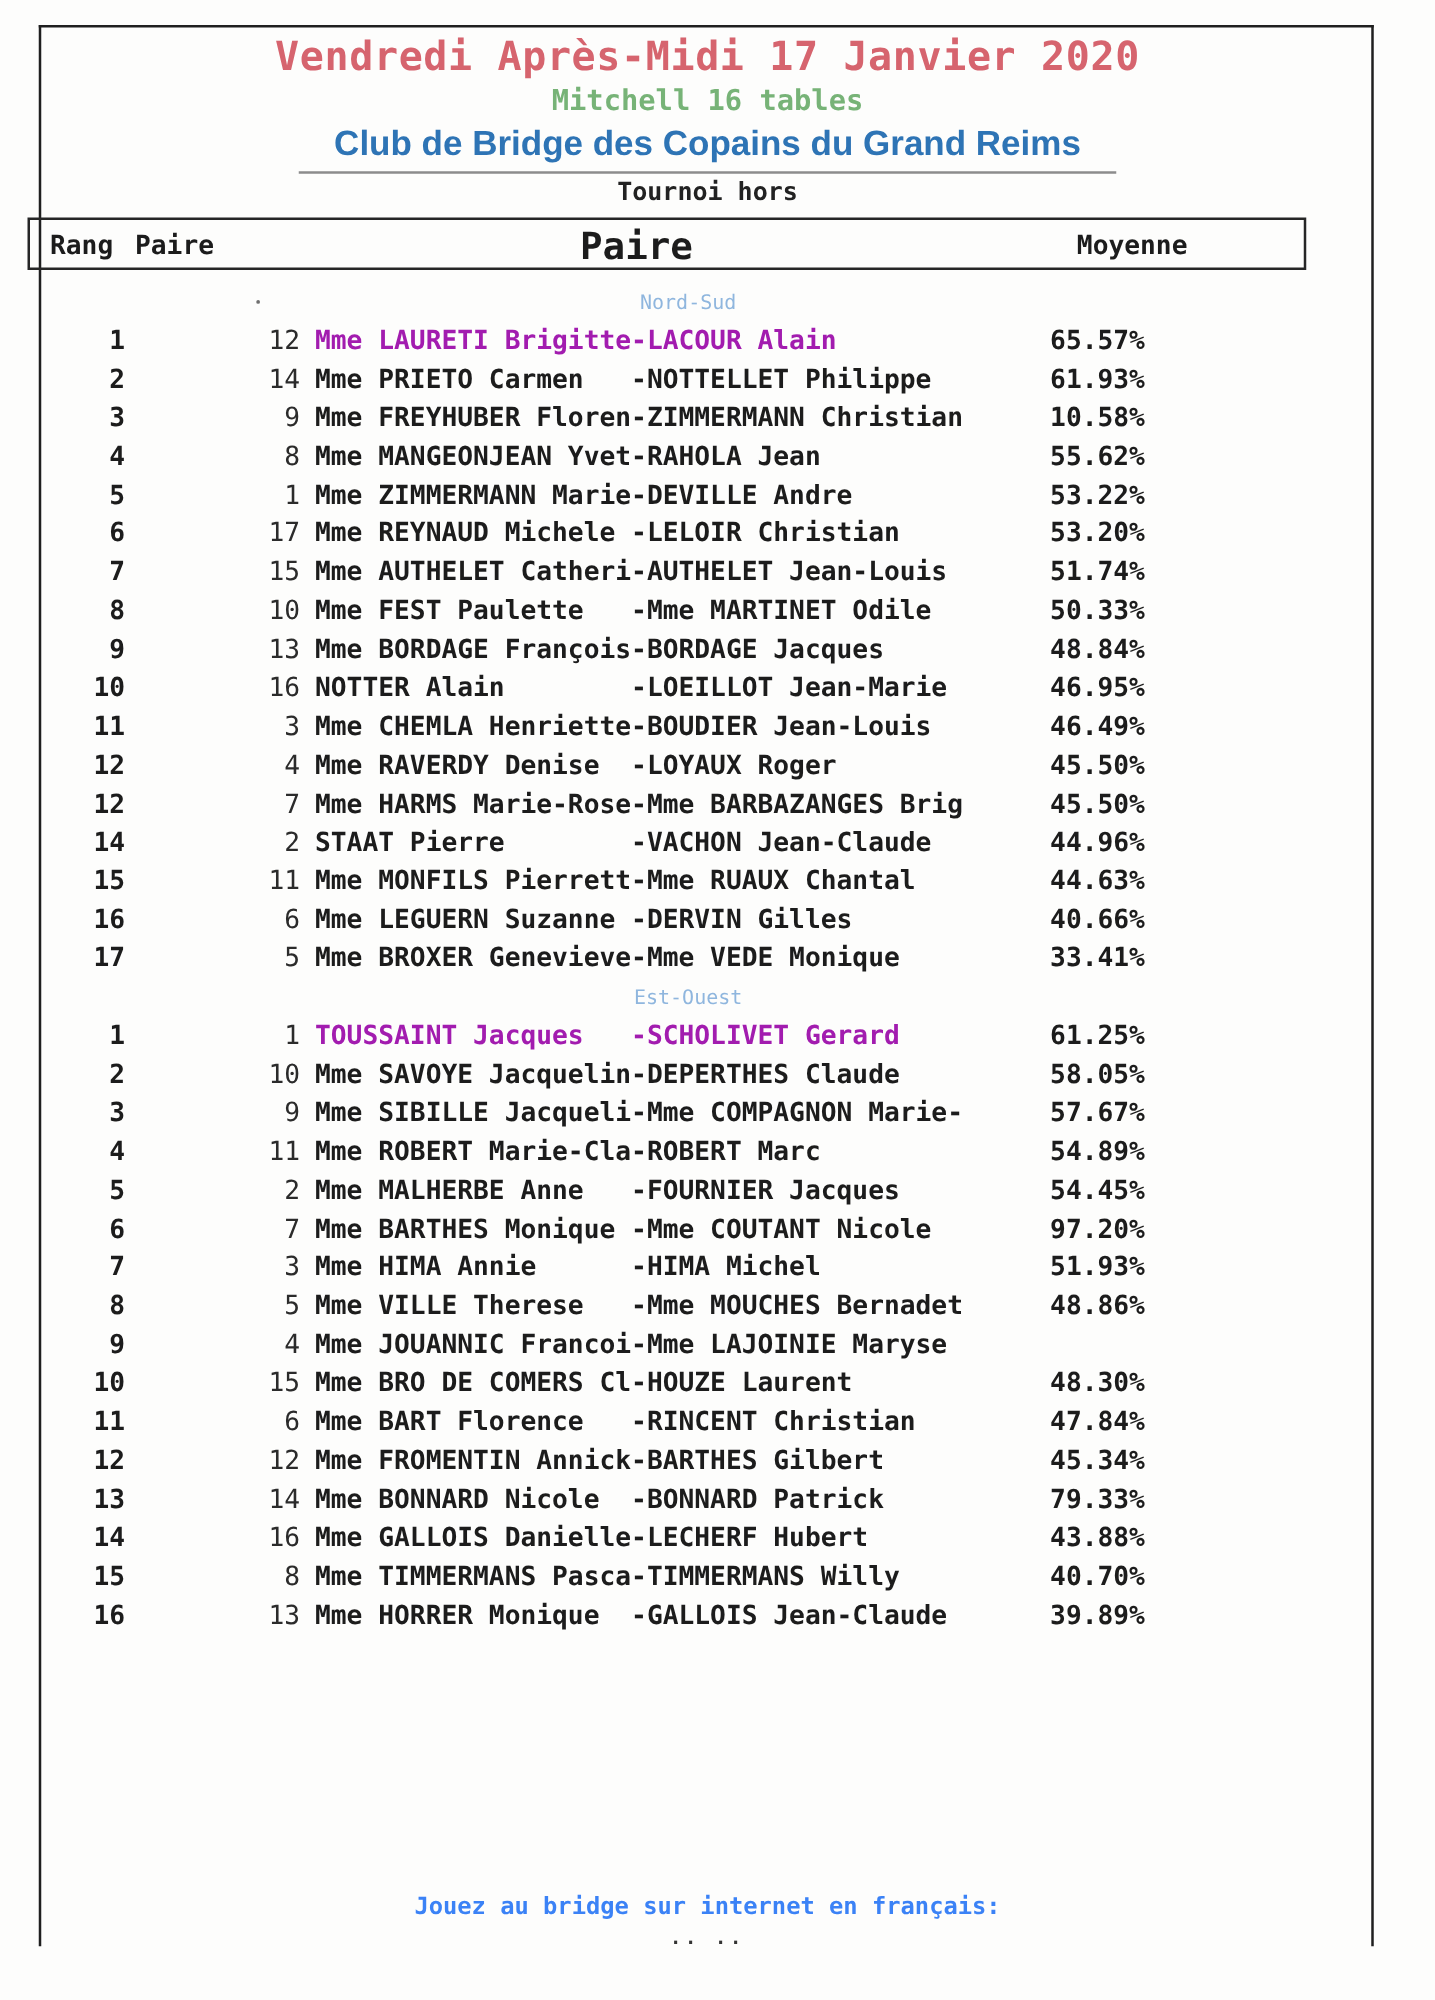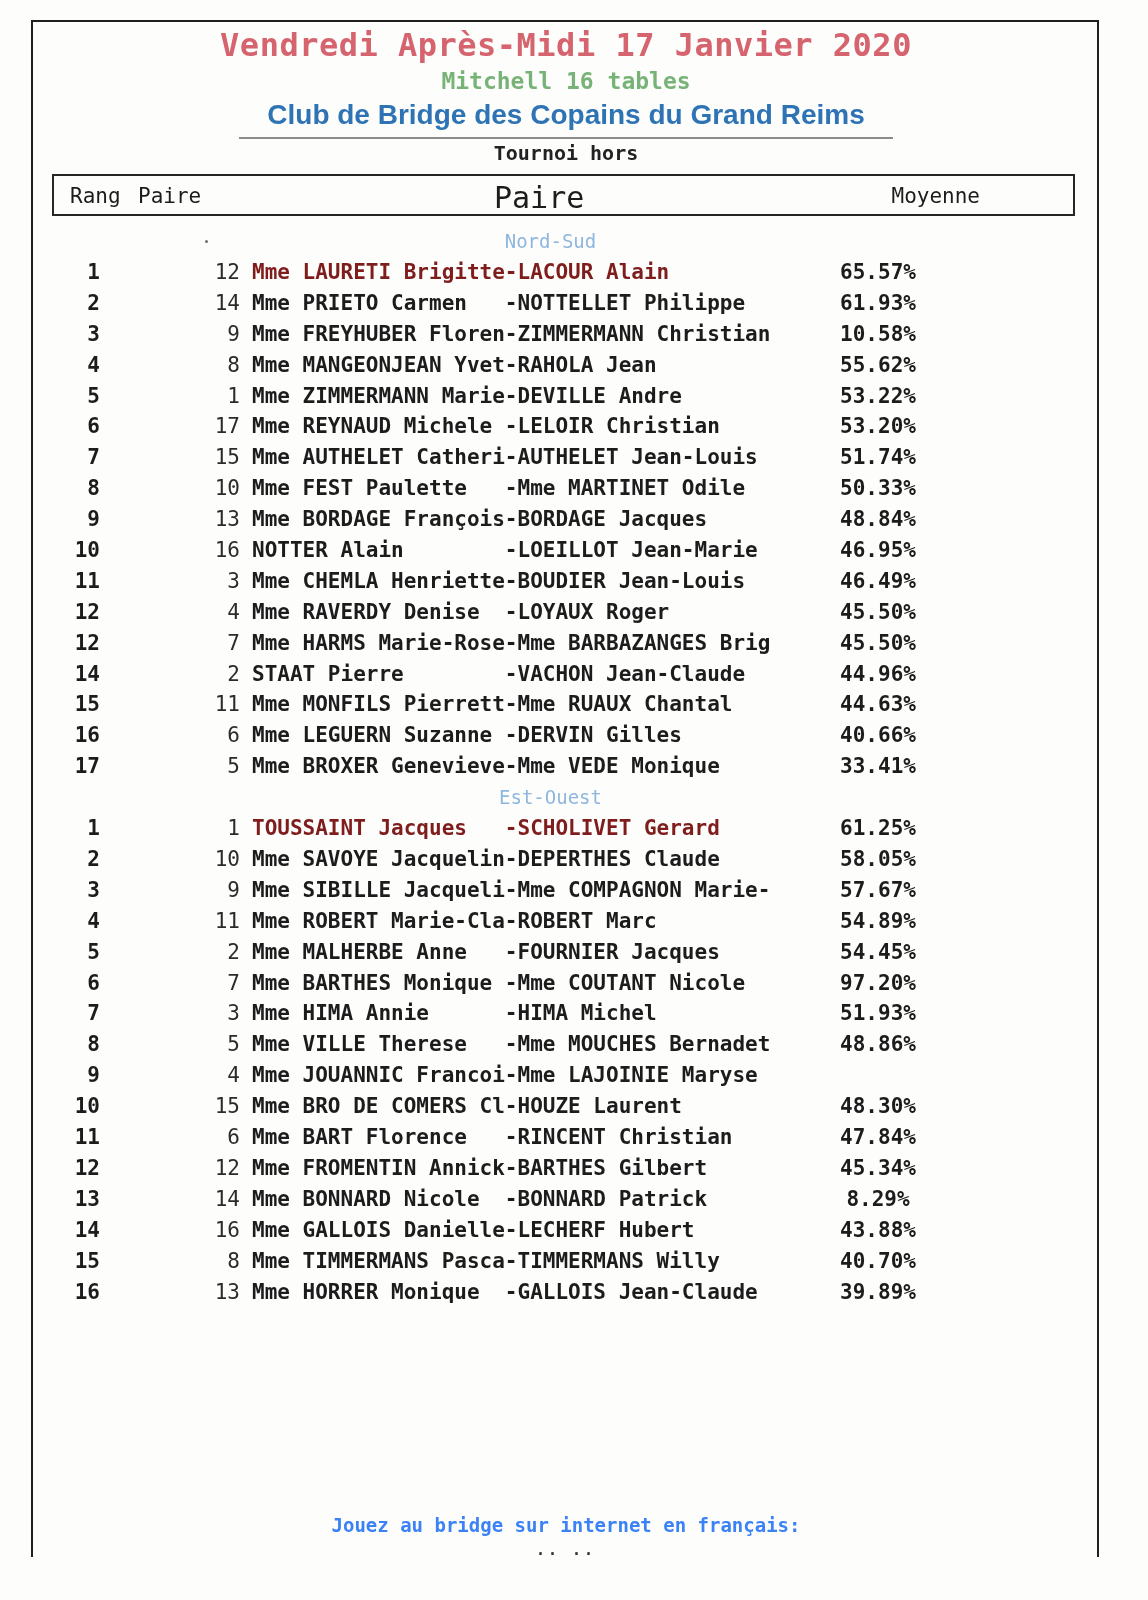--- a/index.html
+++ b/index.html
@@ -32,47 +32,47 @@
   .club {
     display:inline-block;
     font-family:"Liberation Sans","DejaVu Sans",sans-serif;
     font-size:28px; font-weight:bold; color:#2e74b5;
     padding:0 28px 6px 28px;
     border-bottom:2px solid #8c8c8c;
   }
   .tournoi { top:141px; font-size:20px; font-weight:bold; color:#222; }
   
   .colhead {
-    position:absolute; left:52px; top:174px;
+    position:absolute; left:22px; top:174px;
     width:1023px; height:42px; box-sizing:border-box;
     border:2px solid #262626;
-    font-size:21px; font-weight:normal;
+    font-size:21px; font-weight:bold;
   }
   .colhead .rang  { position:absolute; left:16px;  top:8px; }
   .colhead .pnum  { position:absolute; left:84px;  top:8px; }
   .colhead .big   { position:absolute; left:440px; top:4px; font-size:30px; }
   .colhead .moy   { position:absolute; right:93px; top:8px; }
   
   #sections { position:absolute; left:38px; top:226px; width:1025px; }
   .section-title {
     height:31px; line-height:31px; text-align:center;
-    font-size:19px; color:#8fb6de; font-weight:normal;
+    font-size:16px; color:#8fb6de; font-weight:normal;
   }
   .row {
     display:grid;
     grid-template-columns:68px 136px 546px 275px;
     height:30.9px; line-height:30.9px;
     font-size:21px;
   }
   .cell { white-space:pre; overflow:hidden; }
   .cell.rank { text-align:right; padding-right:6px; font-weight:bold; }
   .cell.pairnum { text-align:right; padding-right:2px; font-weight:normal; color:#2b2b2b; }
   .cell.names { padding-left:10px; font-weight:bold; }
   .cell.avg { text-align:center; padding-right:95px; font-weight:bold; box-sizing:border-box; }
-  .row.highlight .cell.names { color:#7f1d1d; }
+  .row.highlight .cell.names { color:#a21caf; }
   
   .footer { top:1514px; font-size:19px; font-weight:bold; color:#3b82f6; }
   .cutoff { top:1541px; font-size:15px; font-weight:bold; letter-spacing:3px; color:#333; }
   .speck {
     position:absolute; left:205px; top:240px;
     width:3px; height:3px; background:#6f6f6f; border-radius:50%;
   }
 </style>
 </head>
 <body>
@@ -272,21 +272,21 @@
       <div class="row">
     <span class="cell rank">12</span>
     <span class="cell pairnum">12</span>
     <span class="cell names">Mme FROMENTIN Annick-BARTHES Gilbert</span>
     <span class="cell avg">45.34%</span>
   </div>
       <div class="row">
     <span class="cell rank">13</span>
     <span class="cell pairnum">14</span>
     <span class="cell names">Mme BONNARD Nicole  -BONNARD Patrick</span>
-    <span class="cell avg">8.29%</span>
+    <span class="cell avg">79.33%</span>
   </div>
       <div class="row">
     <span class="cell rank">14</span>
     <span class="cell pairnum">16</span>
     <span class="cell names">Mme GALLOIS Danielle-LECHERF Hubert</span>
     <span class="cell avg">43.88%</span>
   </div>
       <div class="row">
     <span class="cell rank">15</span>
     <span class="cell pairnum">8</span>

